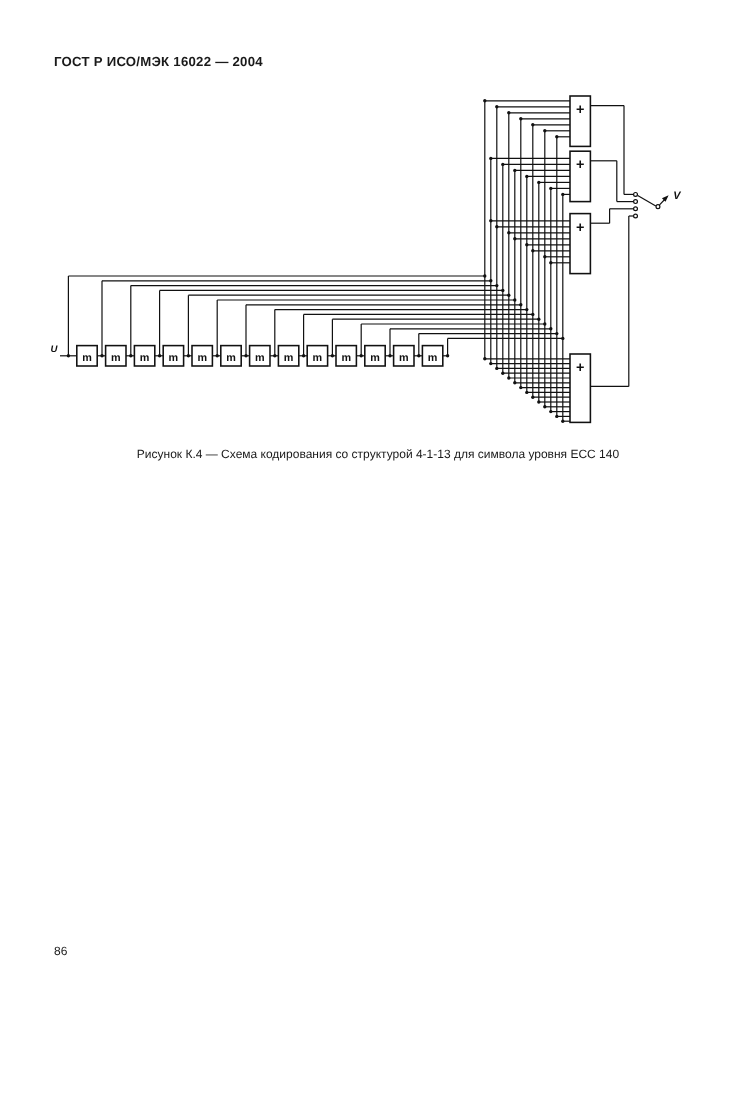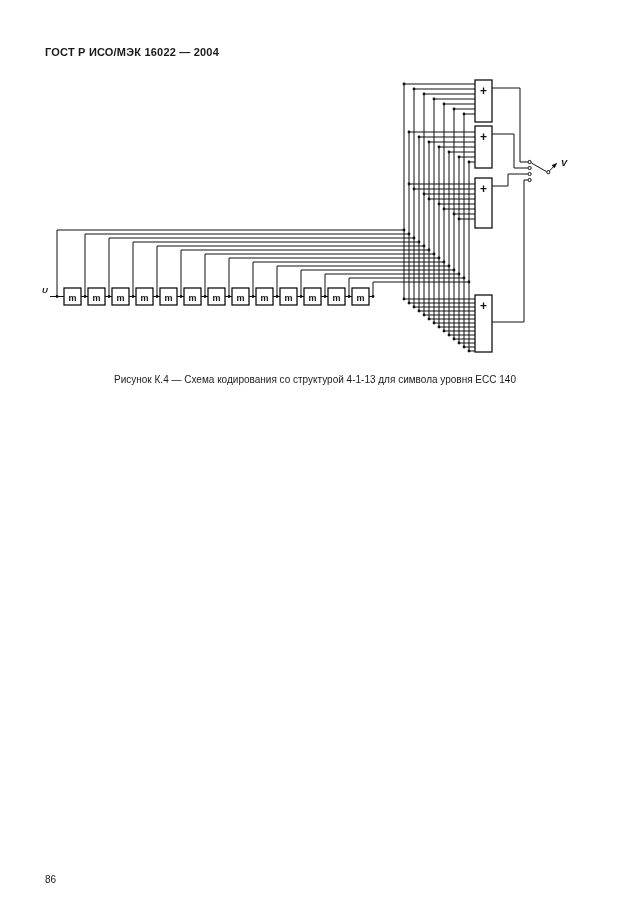--- a/index.html
+++ b/index.html
@@ -9,21 +9,21 @@
   }
   .page{position:absolute;inset:0;background:#ffffff;}
   .doc-header{
     position:absolute;left:45px;top:46px;
     font-size:11px;font-weight:bold;letter-spacing:.2px;white-space:nowrap;
   }
   .figure-caption{
     position:absolute;left:0;top:374px;width:630px;text-align:center;
     font-size:10px;white-space:nowrap;
   }
-  .page-number{position:absolute;left:45px;top:874px;font-size:10px;}
+  .page-number{position:absolute;left:45px;top:788px;font-size:10px;}
   #encoder-svg{position:absolute;left:0;top:0;}
 </style>
 </head>
 <body>
 
 <div class="page">
   <div class="doc-header">ГОСТ Р ИСО/МЭК 16022 — 2004</div>
   <svg id="encoder-svg" width="630" height="913" viewBox="0 0 630 913">
       <text x="45" y="293" font-size="8" font-weight="bold" text-anchor="middle" fill="#111111" font-family="&quot;Liberation Sans&quot;, sans-serif" font-style="italic">U</text>
       <line x1="50" y1="296.5" x2="64" y2="296.5" stroke="#111111" stroke-width="1"></line>

